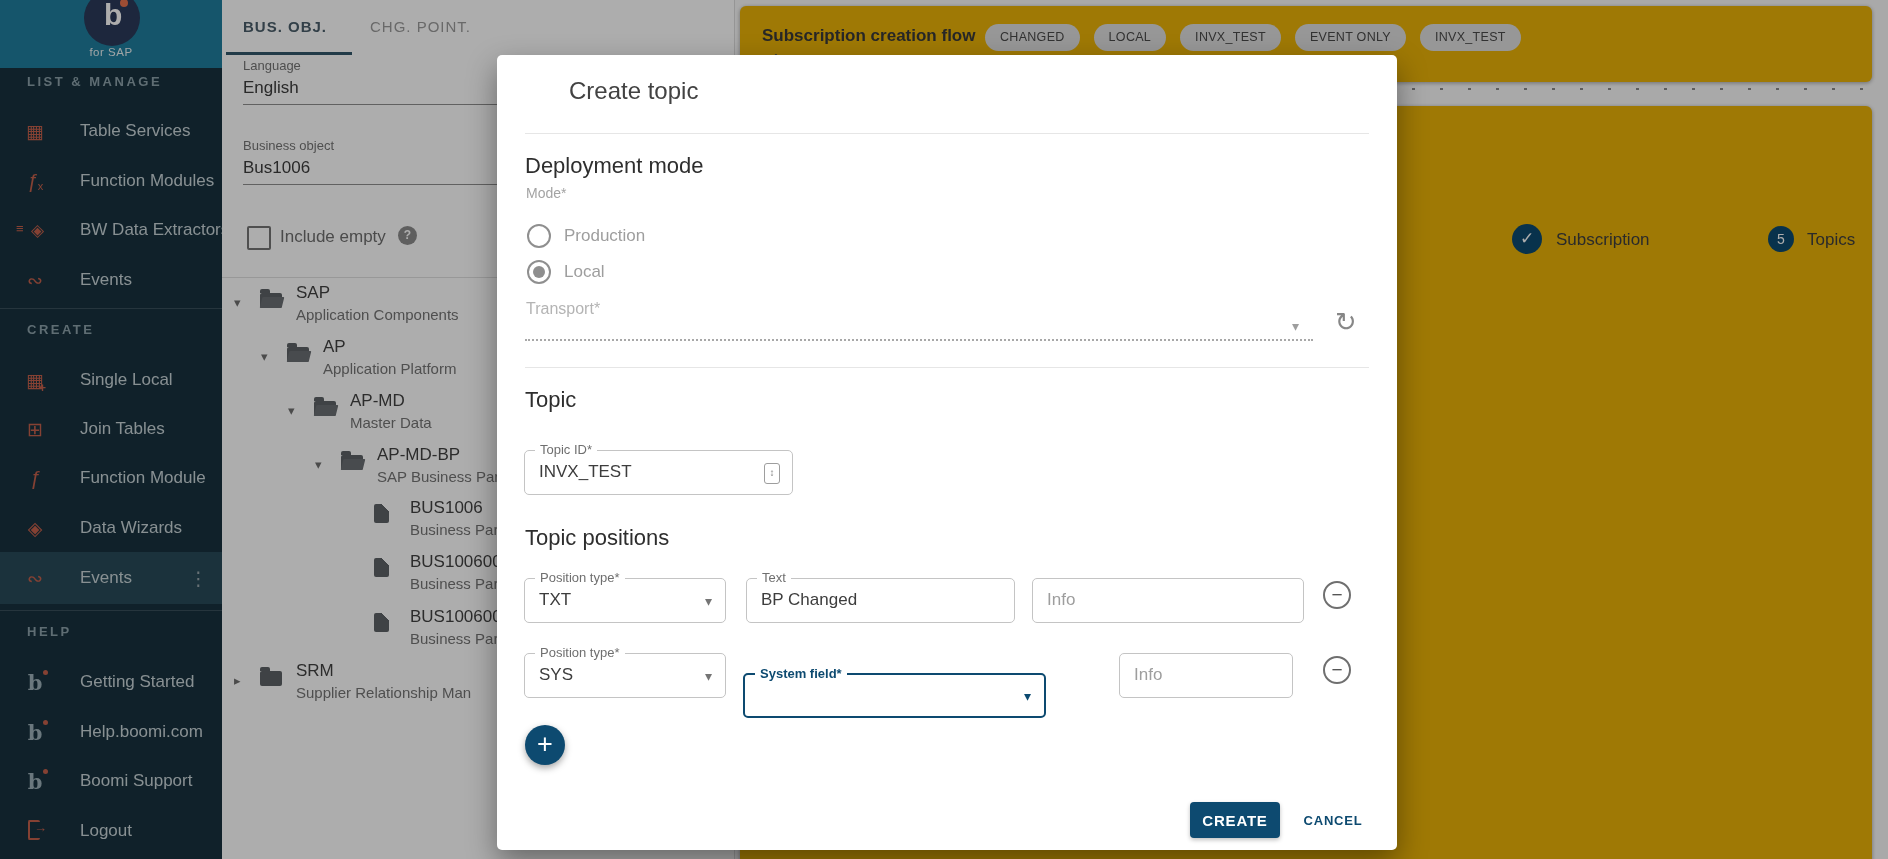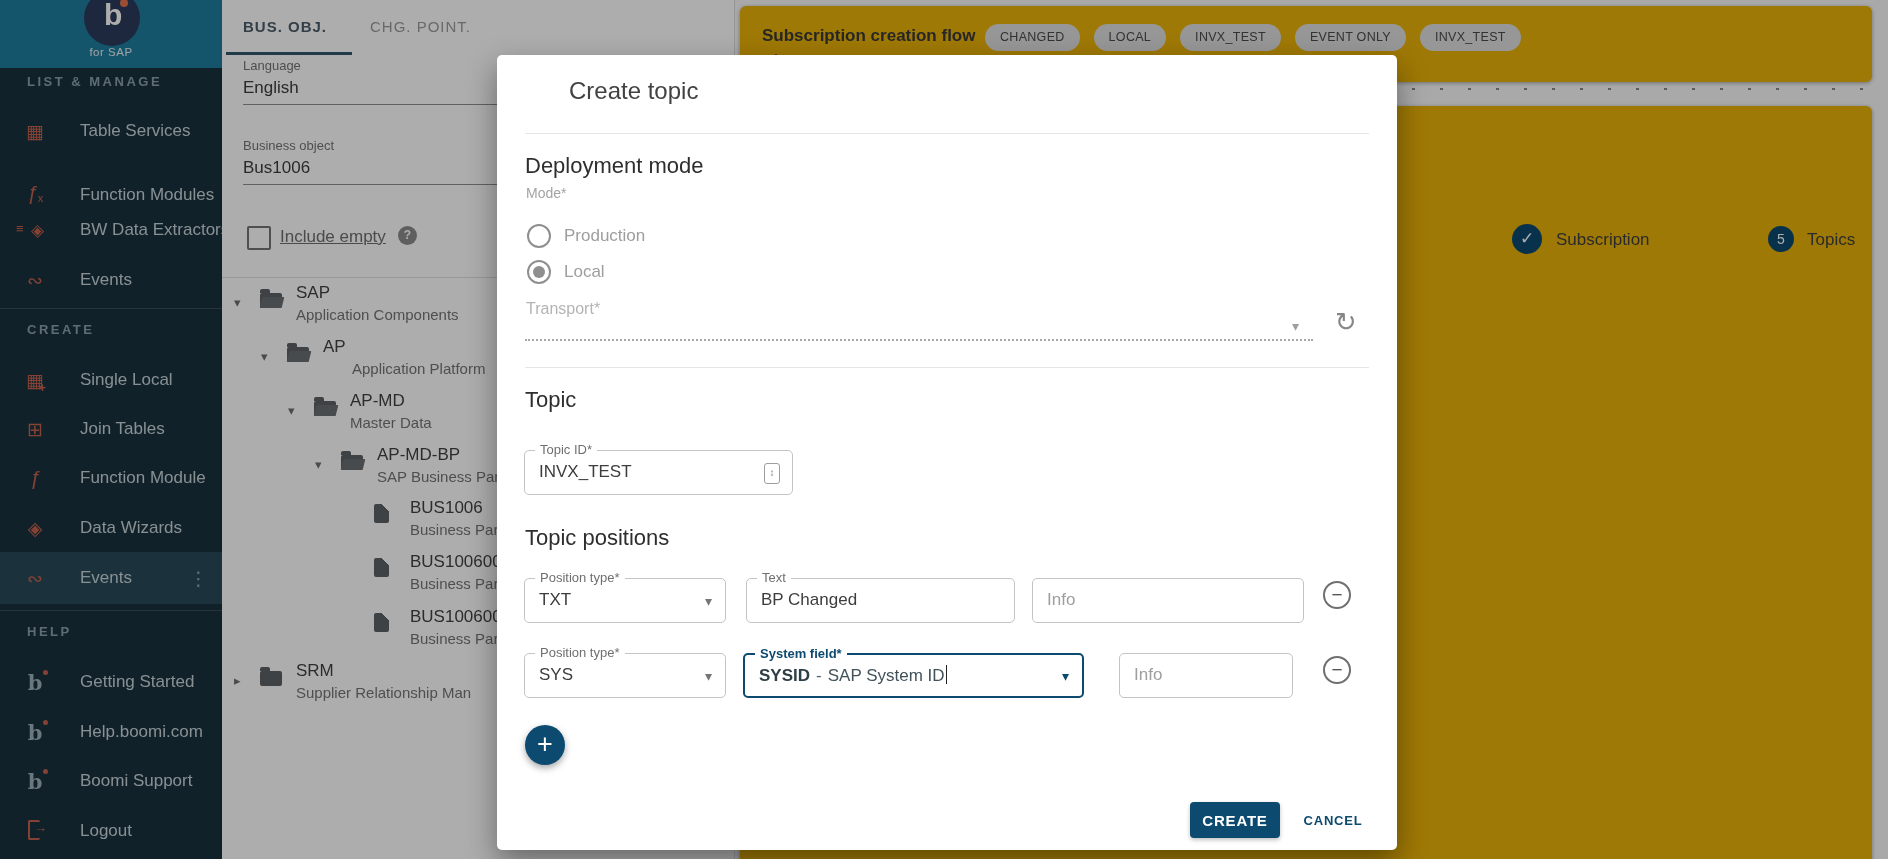--- a/index.html
+++ b/index.html
@@ -32,21 +32,21 @@
 
   
   #panel{position:absolute;left:222px;top:0;width:512px;height:859px;background:#ffffff;border-right:1px solid #dcdcdc;z-index:1;}
   .tab{position:absolute;top:18px;font-size:15px;letter-spacing:1px;color:#9b9b9b;cursor:pointer;white-space:nowrap;}
   .tab.active{color:#4a5e6a;font-weight:700;}
   .tab-underline{position:absolute;left:4px;top:52px;width:126px;height:3px;background:#33586b;}
   .mat-label{position:absolute;font-size:13px;color:#757575;}
   .mat-value{position:absolute;font-size:17px;color:#3d3d3d;}
   .mat-underline{position:absolute;left:21px;width:467px;height:1px;background:#8f8f8f;}
   .checkbox{position:absolute;left:25px;top:226px;width:20px;height:20px;border:2px solid #757575;border-radius:2px;background:#fff;}
-  #include-label{position:absolute;left:58px;top:227px;font-size:17px;color:#6f6f6f;text-decoration:underline;}
+  #include-label{position:absolute;left:58px;top:227px;font-size:17px;color:#6f6f6f;}
   .help-circle{position:absolute;left:176px;top:226px;width:19px;height:19px;border-radius:50%;background:#8d8d8d;color:#fff;font-size:12px;font-weight:700;text-align:center;line-height:19px;}
   .panel-divider{position:absolute;left:0;top:277px;width:512px;height:1px;background:#e0e0e0;}
   .tree-row{position:absolute;height:50px;cursor:pointer;}
   .tree-caret{position:absolute;top:12px;font-size:13px;color:#6f6f6f;}
   .tree-title{position:absolute;top:0;font-size:17px;color:#424242;white-space:nowrap;}
   .tree-sub{position:absolute;top:23px;font-size:15px;color:#757575;white-space:nowrap;}
   .folder{position:absolute;top:10px;width:22px;height:15px;background:#5d6266;border-radius:2px;}
   .folder::before{content:"";position:absolute;left:0;top:-4px;width:10px;height:4px;background:#5d6266;border-radius:2px 2px 0 0;}
   .folder.open::after{content:"";position:absolute;left:1px;top:4px;width:22px;height:11px;background:#6a6f73;border-radius:1px;transform:skewX(-14deg);}
   .filedoc{position:absolute;top:6px;width:15px;height:19px;border-radius:2px;background:linear-gradient(225deg,#ffffff 5px,#5d6266 0);}
@@ -111,21 +111,21 @@
         <span class="logo-dot"></span>
       </div>
       <div class="logo-caption">for SAP</div>
     </div>
     <div id="side-items">
         <div class="side-section-label" style="top: 74px;">LIST &amp; MANAGE</div>
         <div class="side-item" style="top: 107px;">
           <span class="side-icon">▦</span>
           <span class="side-label">Table Services</span>
         </div>
-        <div class="side-item" style="top: 157px; align-items: flex-end;">
+        <div class="side-item" style="top: 157px;">
           <span class="side-icon"><span class="fx-f">ƒ</span><span class="fx-x">x</span></span>
           <span class="side-label">Function Modules</span>
         </div>
         <div class="side-item" style="top: 206px;">
           <span class="side-icon"><span class="bw-lines">≡</span><span class="bw-cube">◈</span></span>
           <span class="side-label">BW Data Extractors</span>
         </div>
         <div class="side-item" style="top: 256px;">
           <span class="side-icon">∾</span>
           <span class="side-label">Events</span>
@@ -196,21 +196,21 @@
         <div class="tree-row" style="top: 283px; left: 0px; width: 512px;">
           <span class="tree-caret" style="left: 12px;">▾</span>
           <span class="folder open" style="left: 38px;"></span>
           <span class="tree-title" style="left: 74px;">SAP</span>
           <span class="tree-sub" style="left: 74px;">Application Components</span>
         </div>
         <div class="tree-row" style="top: 337px; left: 0px; width: 512px;">
           <span class="tree-caret" style="left: 39px;">▾</span>
           <span class="folder open" style="left: 65px;"></span>
           <span class="tree-title" style="left: 101px;">AP</span>
-          <span class="tree-sub" style="left: 101px; margin-left: 29px;">Application Platform</span>
+          <span class="tree-sub" style="left: 101px;">Application Platform</span>
         </div>
         <div class="tree-row" style="top: 391px; left: 0px; width: 512px;">
           <span class="tree-caret" style="left: 66px;">▾</span>
           <span class="folder open" style="left: 92px;"></span>
           <span class="tree-title" style="left: 128px;">AP-MD</span>
           <span class="tree-sub" style="left: 128px;">Master Data</span>
         </div>
         <div class="tree-row" style="top: 445px; left: 0px; width: 512px;">
           <span class="tree-caret" style="left: 93px;">▾</span>
           <span class="folder open" style="left: 119px;"></span>
@@ -309,23 +309,22 @@
     <div class="field" style="left:535px;top:523px;width:272px">
       <span class="fvalue ph">Info</span>
     </div>
     <div class="minus-btn" style="top:526px">−</div>
 
     <div class="field" style="left:27px;top:598px;width:202px">
       <span class="flabel">Position type*</span>
       <span class="fvalue">SYS</span>
       <span class="fcaret">▾</span>
     </div>
-    <div class="field focused" style="left:246px;top:598px;width:341px">
+    <div class="field focused" style="left:246px;top:618px;width:303px">
       <span class="flabel">System field*</span>
-      <span class="fvalue"><span class="sys-code">SYSID</span><span class="sys-sep">-</span><span class="sys-desc">SAP System ID</span><span class="tcursor"></span></span>
       <span class="fcaret">▾</span>
     </div>
     <div class="field" style="left:622px;top:598px;width:174px">
       <span class="fvalue ph">Info</span>
     </div>
     <div class="minus-btn" style="top:601px">−</div>
 
     <div id="fab">+</div>
 
     <button id="create-btn">CREATE</button>

